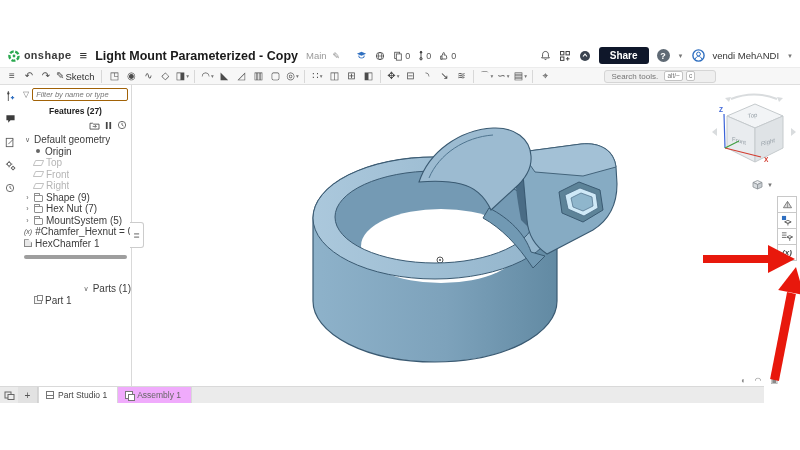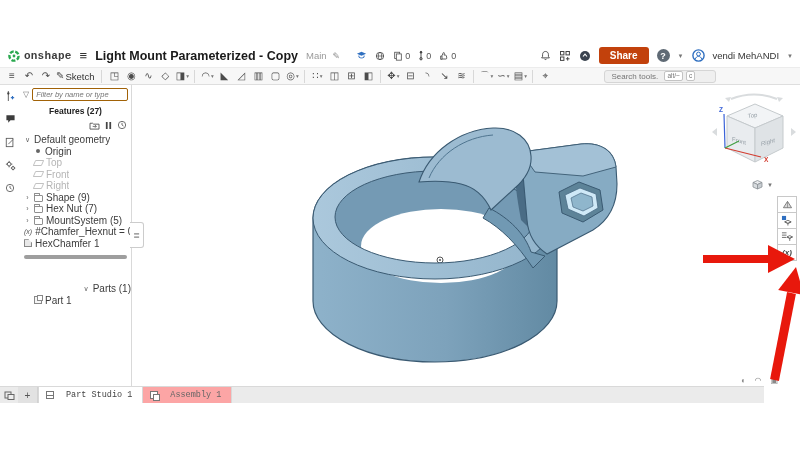--- a/index.html
+++ b/index.html
@@ -13,21 +13,21 @@
   .logo-text{font-size:11px;font-weight:600;color:#3c3c3c;letter-spacing:.2px;font-family:Liberation Mono, monospace;}
   .hamburger{font-size:13px;color:#333;cursor:pointer;margin:0 2px;}
   .doc-title{font-size:12.5px;font-weight:700;color:#1a1a1a;white-space:nowrap;}
   .branch{font-size:9.5px;color:#9a9a9a;margin-left:2px;}
   .pencil{font-size:9px;color:#8a8a8a;}
   .stats{display:flex;align-items:center;gap:8px;margin-left:10px;}
   .stat{display:flex;align-items:center;gap:2px;}
   .stat .cnt{font-size:9px;color:#555;}
   .hdr-spacer{flex:1;}
   .hdr-right{display:flex;align-items:center;gap:8px;}
-  .share-btn{background:#c2410c;color:#fff;font-size:10px;font-weight:600;border-radius:3px;
+  .share-btn{background:#0f172a;color:#fff;font-size:10px;font-weight:600;border-radius:3px;
        padding:2px 11px;height:17px;display:flex;align-items:center;cursor:pointer;}
   .q-circle{width:13px;height:13px;border-radius:50%;background:#5f6a75;color:#fff;
        font-size:9px;font-weight:700;display:flex;align-items:center;justify-content:center;}
   .caret{font-size:6px;color:#777;}
   .avatar{width:13px;height:13px;}
   .user-name{font-size:9.5px;color:#333;white-space:nowrap;}
   .hicon{display:flex;align-items:center;}
   
   .tbar{position:absolute;left:0;top:67px;width:800px;height:18px;background:#f7f7f7;
        border-top:1px solid #ececec;border-bottom:1px solid #dedede;
@@ -93,24 +93,24 @@
   .stack-var{font-size:8px;color:#444;font-style:italic;font-weight:600;}
   .arrows{position:absolute;right:0;top:153px;width:112px;height:150px;z-index:50;pointer-events:none;}
   .help-trio{position:absolute;right:22px;bottom:1px;display:flex;gap:9px;}
   .help-trio span{font-size:8px;color:#8a8a8a;cursor:pointer;}
   
   .tabbar{position:absolute;left:0;top:386px;width:764px;height:17px;background:#ebebeb;
        border-top:1px solid #d9d9d9;display:flex;align-items:stretch;}
   .tabbar-btn{width:18px;display:flex;align-items:center;justify-content:center;cursor:pointer;
        font-size:10px;color:#555;}
   .plus-btn{background:#e2e2e2;border-right:1px solid #d2d2d2;width:20px;}
-  .doc-tab{display:flex;align-items:center;gap:12px;padding:0 10px 0 7px;font-size:8.5px;
-       color:#444;cursor:pointer;border-right:1px solid #d8d8d8;font-family:Liberation Mono, monospace;}
+  .doc-tab{display:flex;align-items:center;gap:4px;padding:0 10px 0 7px;font-size:8.5px;
+       color:#444;cursor:pointer;border-right:1px solid #d8d8d8;}
   .doc-tab.active{background:#fff;border-left:1px solid #d8d8d8;}
-  .doc-tab.inactive{background:#fca5a5;color:#666;}
+  .doc-tab.inactive{background:#f0abfc;color:#666;}
   .tab-cube{width:8px;height:8px;border:1px solid #777;position:relative;background:#fff;}
   .tab-cube::before{content:'';position:absolute;left:0;top:2.5px;width:6px;height:0;border-top:1px solid #777;}
   .tab-asm{width:8px;height:8px;border:1px solid #777;background:#fff;position:relative;}
   .tab-asm::before{content:'';position:absolute;left:1.5px;top:1.5px;width:5px;height:5px;border:1px solid #777;background:#fff;}
   svg{display:block;}
 </style>
 </head>
 <body>
 
 <div class="hdr">

